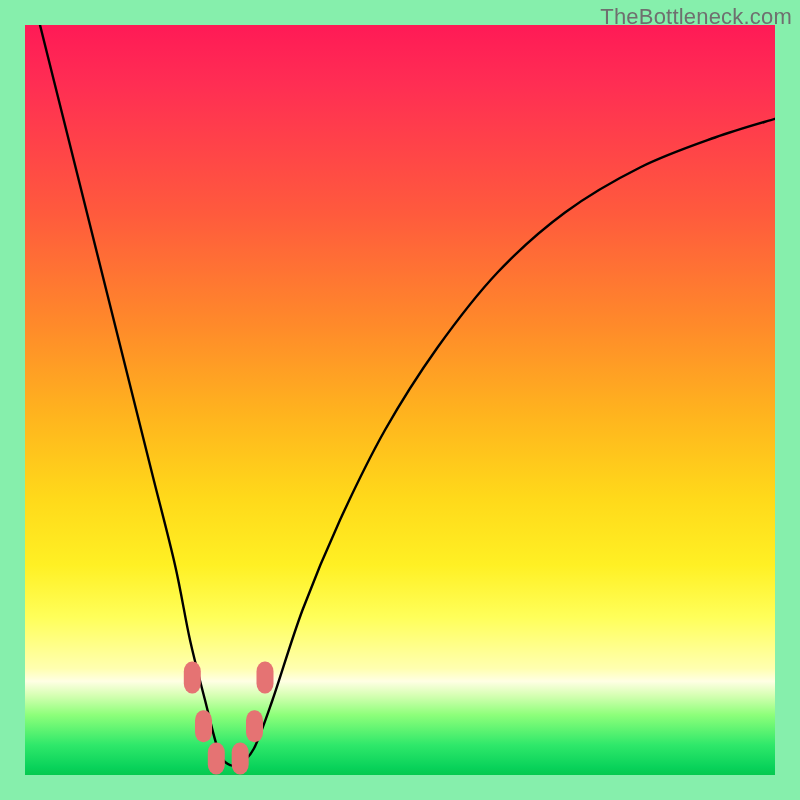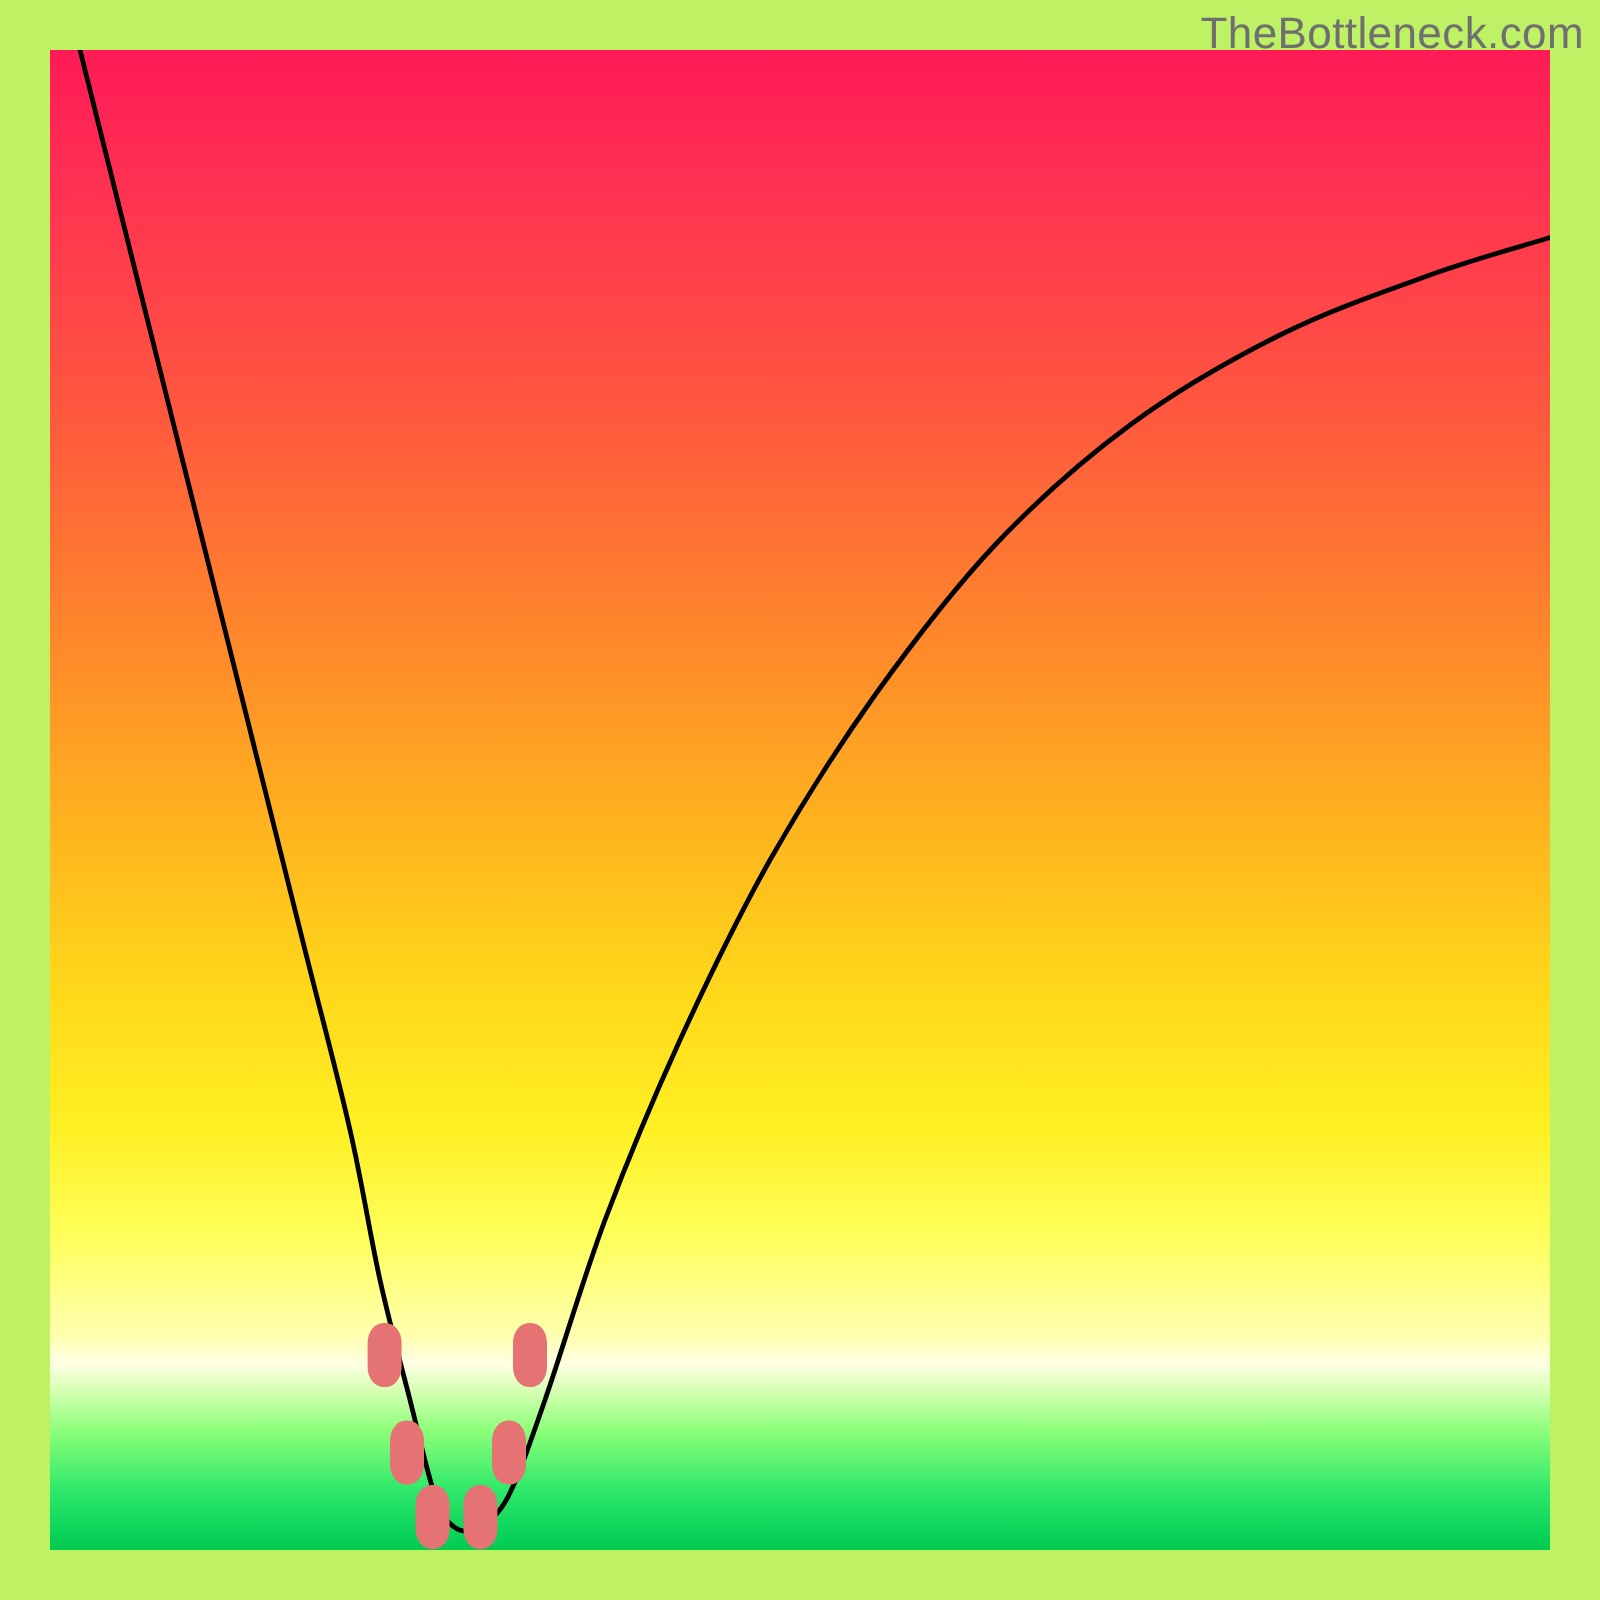--- a/index.html
+++ b/index.html
@@ -8,21 +8,21 @@
     width: 800px;
     height: 800px;
     overflow: hidden;
     background: #000;
     font-family: Arial, Helvetica, sans-serif;
   }
   .canvas {
     position: relative;
     width: 800px;
     height: 800px;
-    background: #bef264;
+    background: #86efac;
   }
   .plot-area {
     position: absolute;
     left: 25px;
     top: 25px;
     width: 750px;
     height: 750px;
     overflow: hidden;
   }
   .gradient {

